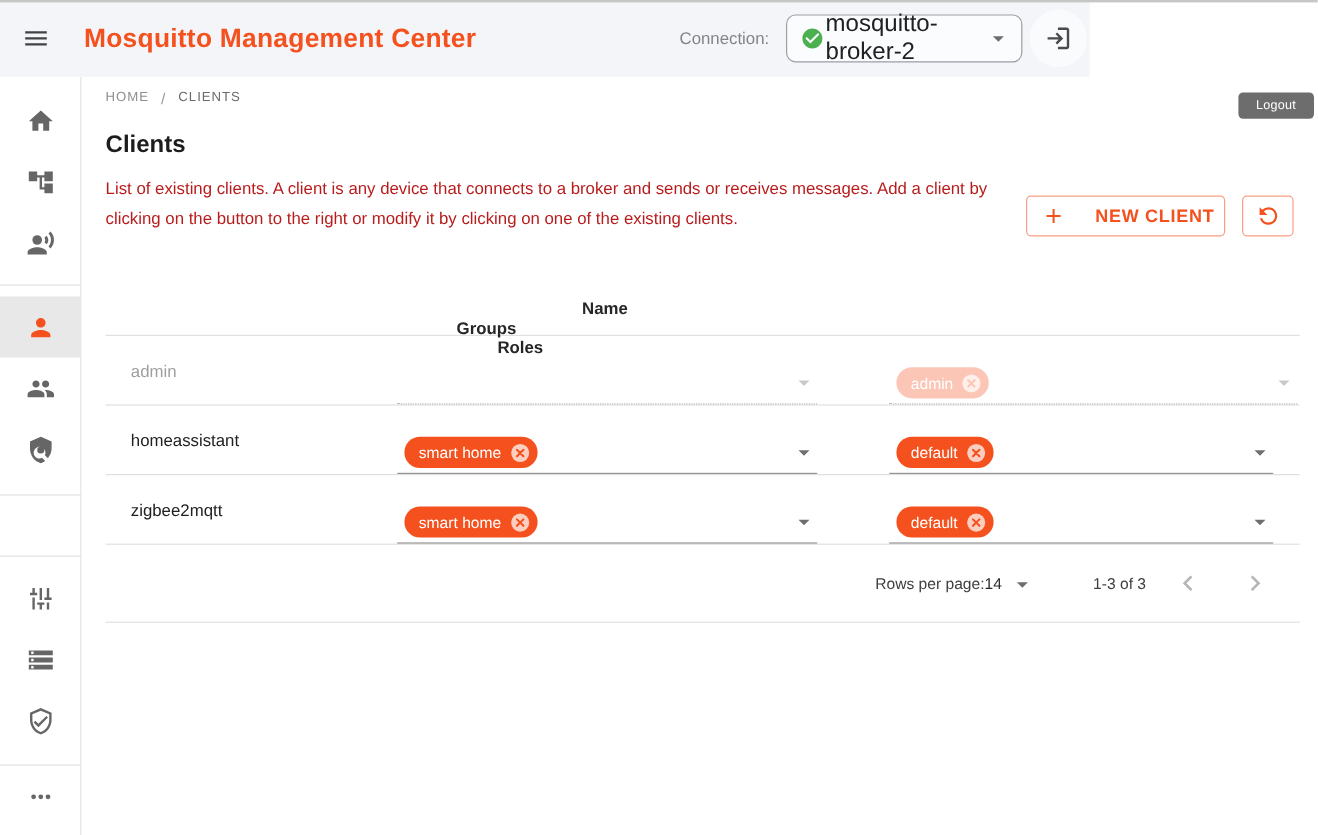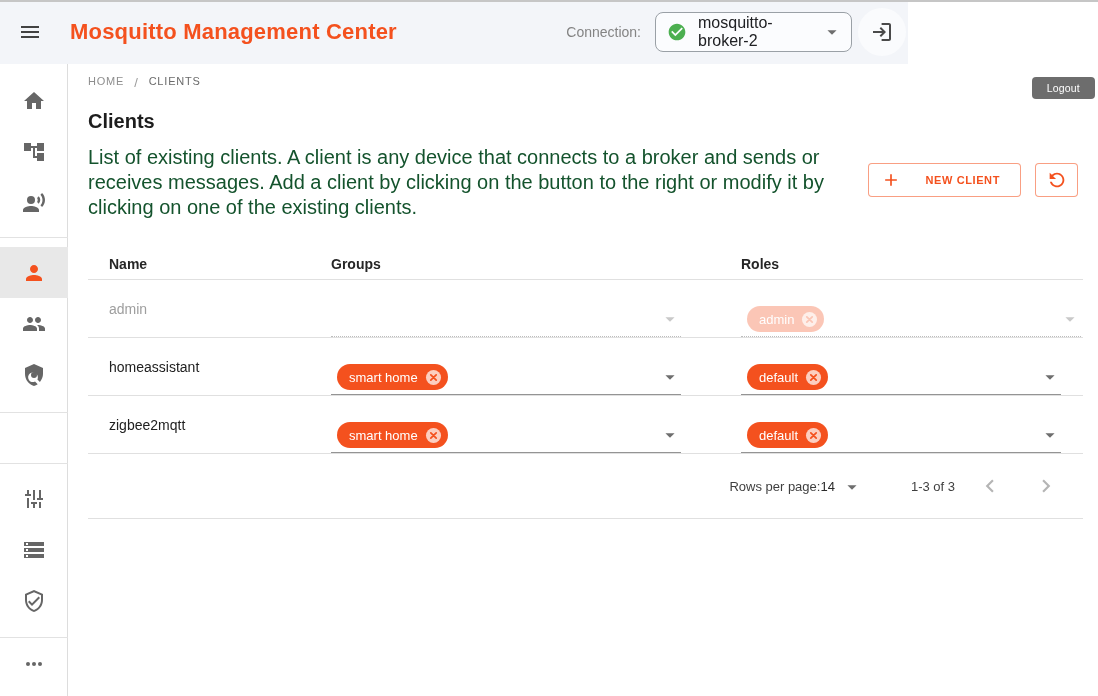--- a/index.html
+++ b/index.html
@@ -7,48 +7,48 @@
     font-family:"Liberation Sans","DejaVu Sans",sans-serif; color:#212121; }
 
   
   .topline { position:absolute; top:0; left:0; width:1098px; height:2px; background:#c6c6c6; z-index:10; }
   .appbar { position:absolute; top:0; left:0; width:908px; height:64px; background:#f3f5f9; display:flex; align-items:center; z-index:5; }
   .hamburger { width:40px; height:40px; margin-left:10px; border:none; background:transparent; display:flex; align-items:center; justify-content:center; cursor:pointer; color:#424242; }
   .app-title { margin-left:20px; font-size:22px; font-weight:bold; color:#f4511e; letter-spacing:.2px; }
   .appbar-right { margin-left:auto; display:flex; align-items:center; }
   .conn-label { font-size:14px; color:#848484; margin-right:14px; }
   .conn-select { width:197px; height:40px; border:1px solid #9aa0a6; border-radius:8px; background:#fbfcfe; display:flex; align-items:center; padding:0 8px 0 11px; cursor:pointer; }
-  .conn-select .val { font-size:16px; color:#202124; margin-left:11px; flex:1; }
+  .conn-select .val { font-size:20px; color:#202124; margin-left:1px; flex:1; }
   .logout-btn { width:48px; height:48px; border-radius:50%; background:#fafbfd; border:none; margin:0 2px 0 6px; display:flex; align-items:center; justify-content:center; cursor:pointer; color:#4a4a4a; }
   .tooltip { position:absolute; top:77px; right:3px; background:rgba(97,97,97,.92); color:#fff; font-size:10.5px; padding:5px 15px; border-radius:4px; letter-spacing:.2px; z-index:9; }
 
   
   .sidebar { position:absolute; top:64px; left:0; width:68px; height:632px; background:#fff; border-right:1px solid #ddd; padding-top:11px; }
   .side-item { width:68px; height:51px; display:flex; align-items:center; justify-content:center; color:#666; cursor:pointer; }
   .side-item.selected { background:#e8e8e8; color:#f4511e; }
   .side-div { height:1px; background:#e2e2e2; width:68px; }
   .sp10 { height:9px; } .sp12 { height:12px; } .sp50 { height:50px; } .sp9 { height:9px; } .sp11 { height:11px; }
 
   
   .content { position:absolute; top:64px; left:68px; width:1030px; height:632px; background:#fff; padding:11px 15px 0 20px; }
   .crumbs { font-size:11px; letter-spacing:.8px; color:#909090; display:flex; align-items:flex-start; gap:10px; }
   .crumb-home { color:#8e8e8e; cursor:pointer; }
   .crumb-sep { color:#9b9b9b; font-size:13px; }
   .crumb-cur { color:#6b6b6b; }
   h1.page-title { margin-top:20px; font-size:20px; font-weight:bold; color:#1d1d1d; }
   .intro-row { position:relative; margin-top:12px; height:92px; }
-  .page-desc { width:745px; font-size:20px; line-height:25px; color:#14532d; }
+  .page-desc { width:745px; font-size:14px; line-height:25px; color:#b91c1c; }
   .actions { position:absolute; right:5px; top:18px; display:flex; gap:14px; }
   .btn-outlined { height:34px; border:1px solid rgba(244,81,30,.55); border-radius:4px; background:#fff; color:#f4511e; display:flex; align-items:center; cursor:pointer; }
-  .btn-new { padding:0 20px 0 12px; font-size:11px; font-weight:bold; letter-spacing:.6px; gap:25px; }
+  .btn-new { padding:0 8px 0 12px; font-size:15px; font-weight:bold; letter-spacing:.6px; gap:25px; }
   .btn-refresh { width:43px; justify-content:center; }
 
   
   .table { margin-top:12px; width:995px; }
-  .thead { display:flex; height:31px; align-items:center; border-bottom:1px solid #e0e0e0; font-size:14px; font-weight:bold; color:#262626; }
+  .thead { display:flex; height:31px; align-items:center; border-bottom:1px solid #e0e0e0; font-size:14px; font-weight:bold; color:#262626;flex-direction:column; }
   .col-name { width:243px; padding-left:21px; }
   .col-groups { width:410px; }
   .col-roles { width:342px; }
   .trow { display:flex; height:58px; border-bottom:1px solid #e0e0e0; font-size:14px; cursor:pointer; }
   .trow .col-name { display:flex; align-items:center; color:#212121; }
   .trow.disabled .col-name { color:#9e9e9e; }
   .cellsel { display:flex; align-items:flex-end; }
   .select { position:relative; height:46px; margin-top:6px; border-bottom:1px solid #949494; display:flex; align-items:flex-end; padding-bottom:4px; }
   .sel-groups { width:350px; }
   .sel-roles { width:320px; }

